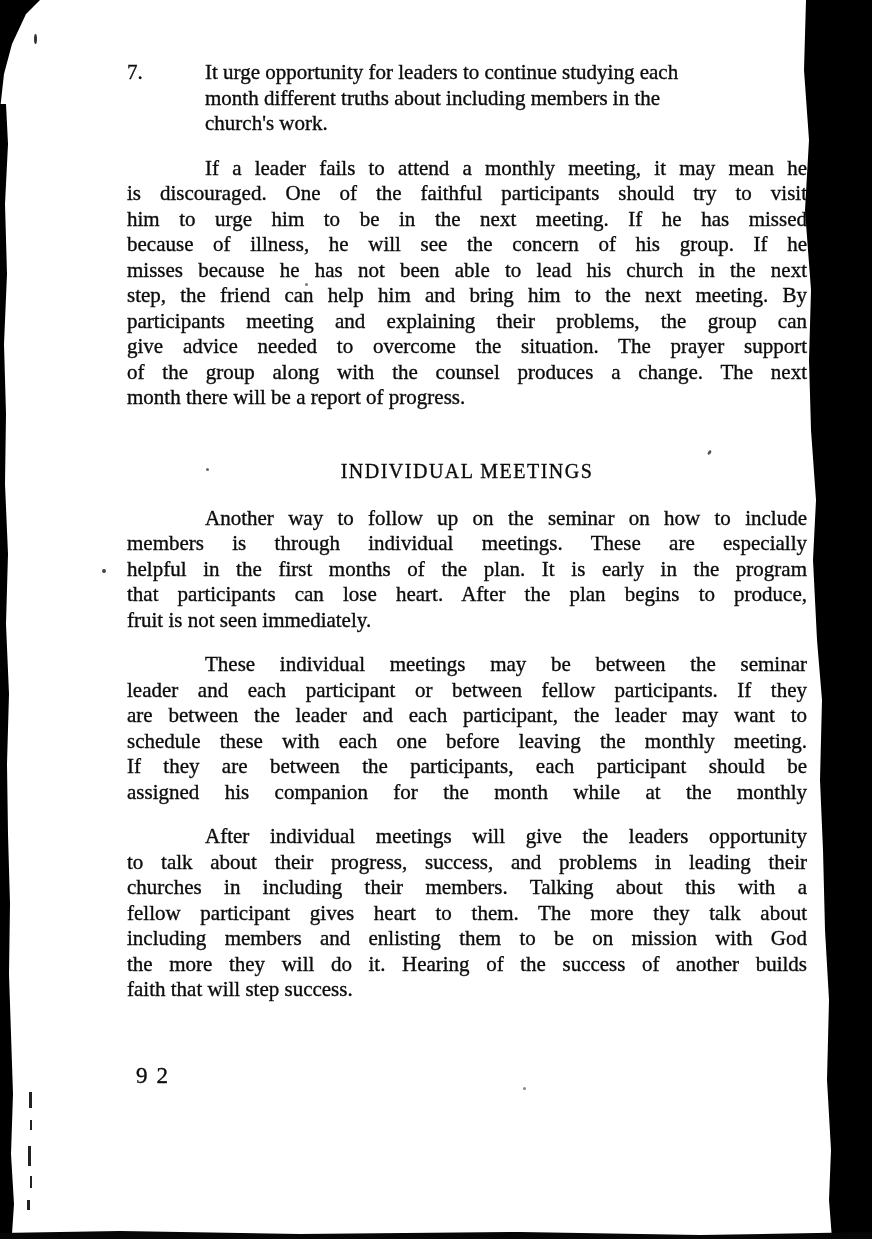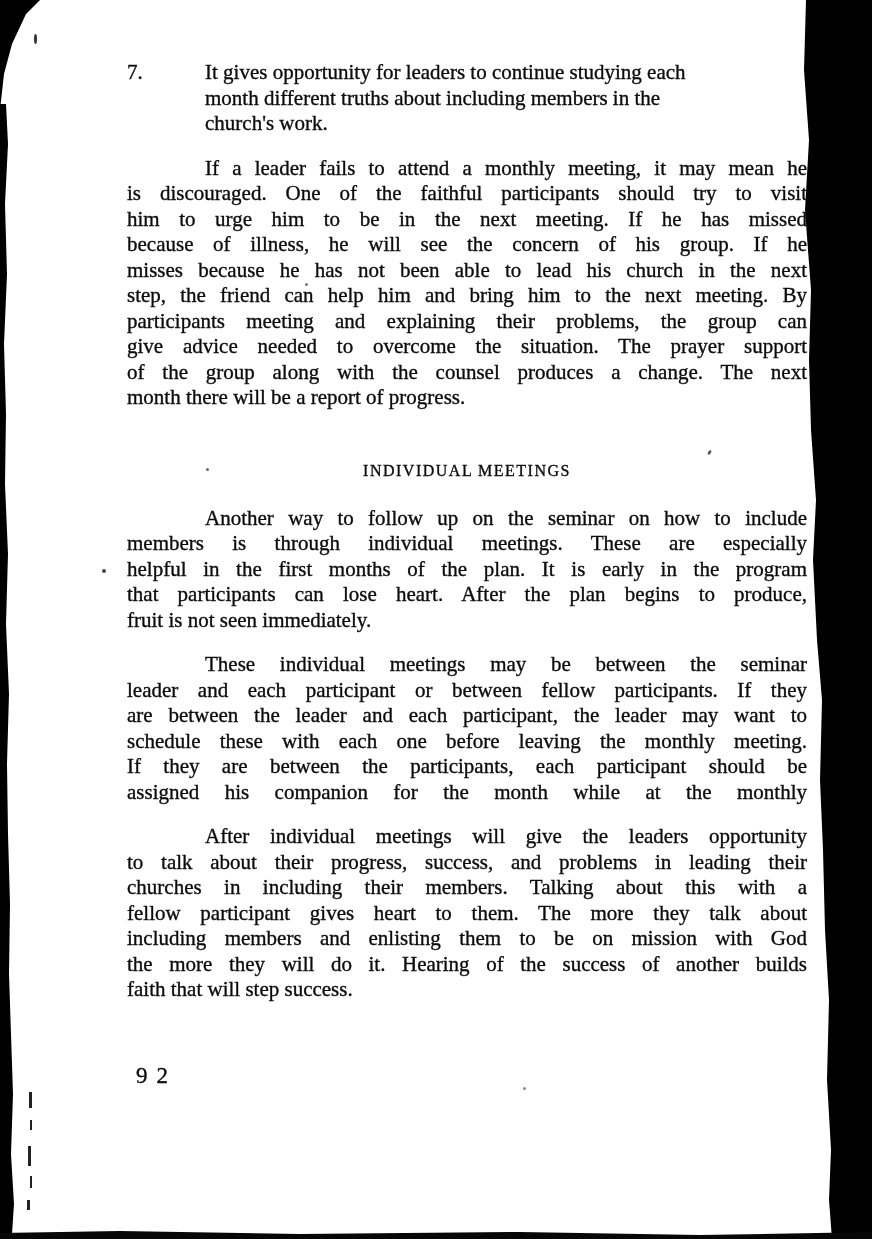--- a/index.html
+++ b/index.html
@@ -23,21 +23,21 @@
   .tline.tlast { text-align-last:left; }
   .tline.tindent { text-indent:78px; }
   .ragged .tline, .ragged .tline.tlast { text-align:left; text-align-last:left; }
   .list-item { display:flex; }
   .item-number { width:78px; flex:0 0 78px; }
   .item-lines { flex:1; }
   .para1 { margin-top:19px; }
   .section-heading {
     margin-top:47px; margin-bottom:22px;
     text-align:center;
-    font-size:16px; line-height:26px;
+    font-size:20px; line-height:26px;
     letter-spacing:1.5px;
   }
   .para2 { margin-top:0; }
   .para3 { margin-top:19px; }
   .para4 { margin-top:19px; }
   .page-number {
     margin-top:60px;
     text-align:left;
     font-size:23px; line-height:26px;
     letter-spacing:9px;
@@ -102,21 +102,21 @@
   <div class="speck speck3"></div>
   <div class="speck speck4"></div>
   <div class="speck speck5"></div>
   <div class="speck speck6"></div>
 
   <div class="column">
 
     <div class="list-item ragged">
       <div class="item-number">7.</div>
       <div class="item-lines">
-          <div class="tline">It gives opportunity for leaders to continue studying each</div>
+          <div class="tline">It urge opportunity for leaders to continue studying each</div>
           <div class="tline">month different truths about including members in the</div>
           <div class="tline tlast">church's work.</div>
         </div>
     </div>
 
     <div class="para1">
         <div class="tline tindent">If a leader fails to attend a monthly meeting, it may mean he</div>
         <div class="tline">is discouraged.  One of the faithful participants should try to visit</div>
         <div class="tline">him to urge him to be in the next meeting.  If he has missed</div>
         <div class="tline">because of illness, he will see the concern of his group.  If he</div>

